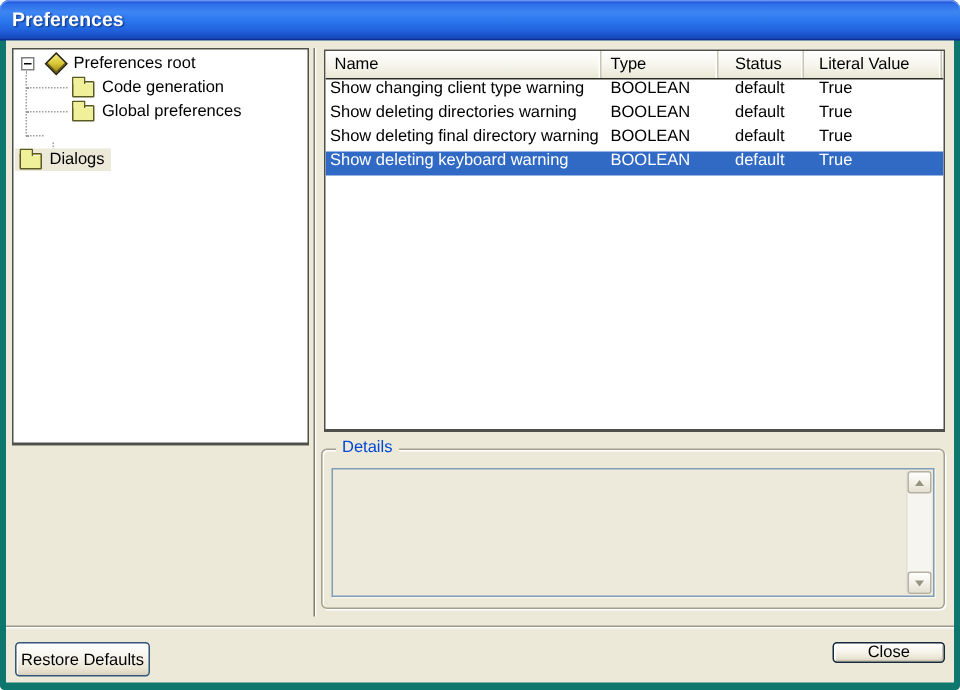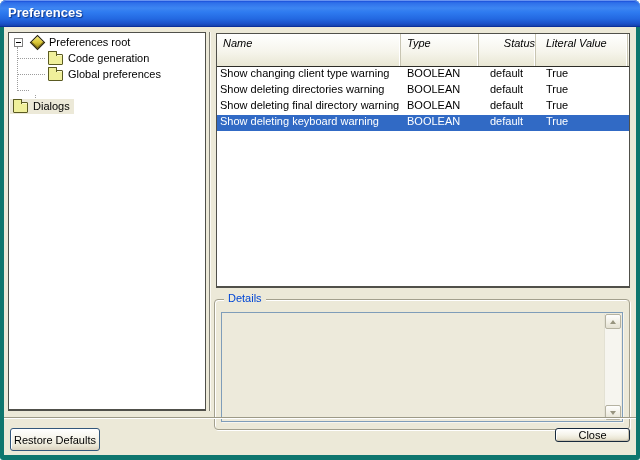--- a/index.html
+++ b/index.html
@@ -15,21 +15,21 @@
     background: linear-gradient(180deg,#0F3BD0 0%,#2E6FE9 10%,#3D85F2 30%,#2E7BF0 45%,#2368E1 70%,#1A50C8 88%,#123C9E 100%);
     box-shadow: inset 0 1px 0 rgba(150,190,255,.65), inset 0 -1px 0 #0A2F9C; }
   .title { position: absolute; left: 8px; top: 5px; font-size: 13px; font-weight: bold;
     color: #FFFFFF; text-shadow: 1px 1px 1px rgba(0,20,80,.65); }
 
   
   .content { position: absolute; left: 4px; right: 4px; top: 27px; bottom: 5px;
     background: #ECE9D8; }
 
   
-  .treepanel { position: absolute; left: 4px; top: 5px; width: 198px; height: 379px;
+  .treepanel { position: absolute; left: 4px; top: 5px; width: 198px; height: 265px;
     background: #FFFFFF; border: 1px solid #50504A; border-bottom-width: 2px; }
   .titem { position: absolute; left: 1px; right: 1px; height: 16px;
     display: flex; align-items: center; white-space: nowrap; }
   .t0 { top: 1px; } .t1 { top: 17px; } .t2 { top: 33px; } .t3 { top: 49px; } .t4 { top: 65px; }
 
   .expander { width: 9px; height: 9px; background: #FFFFFF; border: 1px solid #808080;
     position: relative; flex: none; }
   .expander::after { content: ""; position: absolute; left: 1px; right: 1px; top: 3px;
     height: 1px; background: #000; }
 
@@ -61,40 +61,40 @@
   .dv2 { left: 26px; top: 62px; height: 11px; }
   .dh4 { left: 26px; top: 73px; width: 26px; }
 
   
   .vsplit { position: absolute; left: 205px; top: 5px; width: 1px; height: 379px;
     background: #7E7E74; box-shadow: 1px 0 0 #FBFAF4; }
 
   
   .listpanel { position: absolute; left: 212px; top: 6px; width: 414px; height: 255px;
     background: #FFFFFF; border: 1px solid #50504A; border-bottom-width: 2px; overflow: hidden; }
-  .lheader { display: flex; height: 33px;
+  .lheader { display: flex; height: 19px;
     background: linear-gradient(180deg,#FFFFFF 0%,#F6F5EC 55%,#E9E7D4 100%);
-    border-bottom: 1px solid #2C2C27; font-style: italic; }
+    border-bottom: 1px solid #2C2C27; }
   .hcell { flex: none; padding: 3px 0 0 6px; border-right: 1px solid #C8C5B2;
     box-shadow: inset -1px 0 0 #FFFFFF; white-space: nowrap; overflow: hidden; }
   .hc0 { width: 184px; padding-left: 6px; }
   .hc1 { width: 78px; }
-  .hc2 { width: 57px; padding-left: 11px; text-align: right; }
+  .hc2 { width: 57px; padding-left: 11px; }
   .hc3 { width: 92px; padding-left: 10px; }
   .hfill { flex: 1; border-right: none; }
   .lrow { display: flex; align-items: flex-start; height: 16px; }
   .lrow.selected { background: #316AC5; color: #FFFFFF; }
   .cell { flex: none; white-space: nowrap; overflow: hidden; }
   .c0 { width: 184px; padding-left: 3px; }
   .c1 { width: 78px; padding-left: 6px; }
   .c2 { width: 57px; padding-left: 11px; }
   .c3 { flex: 1; padding-left: 10px; }
 
   
-  .details { position: absolute; left: 210px; top: 272px; width: 416px; height: 131px;
+  .details { position: absolute; left: 210px; top: 272px; width: 416px; height: 107px;
     border: 1px solid #A3A08D; border-radius: 4px;
     box-shadow: inset 1px 1px 0 #FFFFFF, 1px 1px 0 #FFFFFF; }
   .details-label { position: absolute; top: -8px; left: 9px; background: #ECE9D8;
     padding: 0 4px; color: #0046D5; }
   .dtext { position: absolute; left: 6px; right: 6px; top: 12px; bottom: 7px;
     background: #EDEADB; border: 1px solid #7F9DB9; box-shadow: 1px 1px 0 rgba(255,255,255,.6); }
   .dtext-content { position: absolute; left: 3px; top: 2px; right: 22px; }
 
   
   .vscroll { position: absolute; right: 1px; top: 1px; bottom: 1px; width: 17px;

